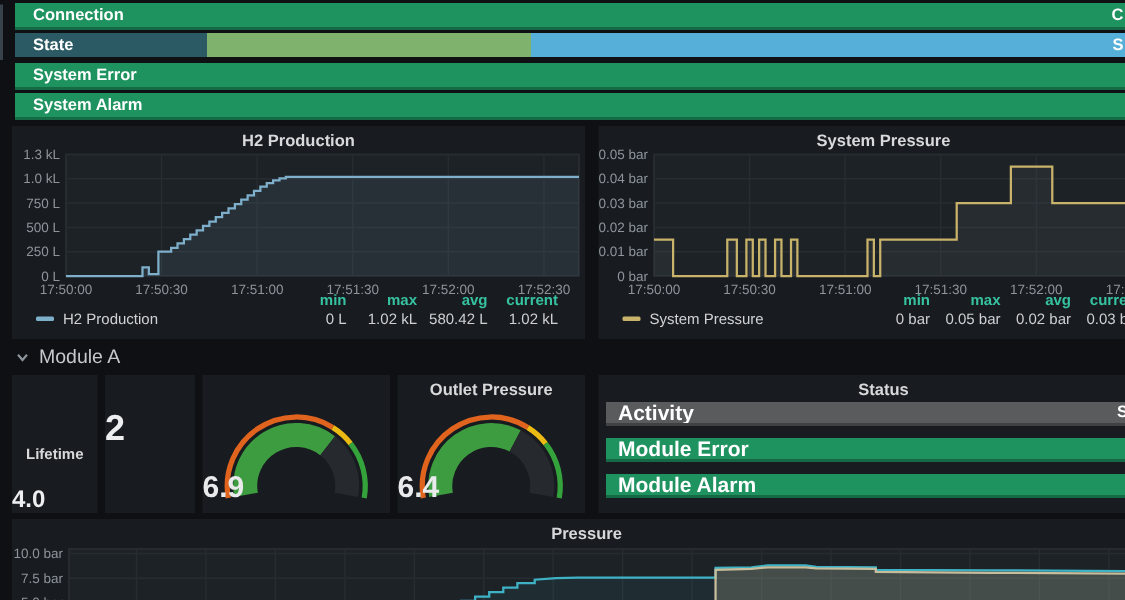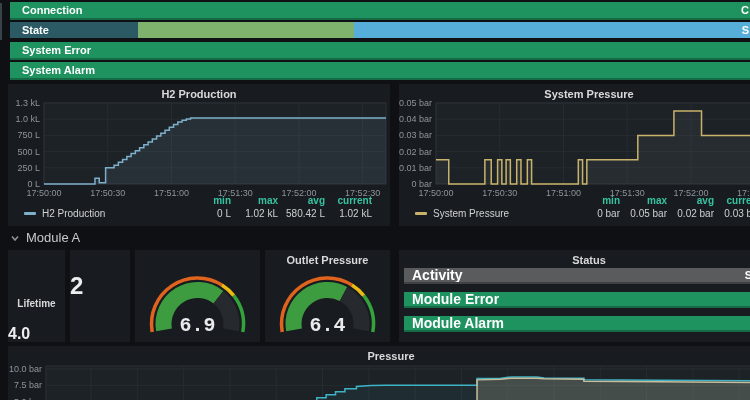--- a/index.html
+++ b/index.html
@@ -40,21 +40,21 @@
   #panel-cycles   { left:70px;  top:250px; width:60px;  height:92px; }
   #panel-gauge-0  { left:135px; top:250px; width:125px; height:92px; }
   #panel-gauge-1  { left:265px; top:250px; width:125px; height:92px; }
   #panel-mstatus  { left:399px; top:250px; width:380px; height:92px; }
   .ptitle-sm { text-align:center; padding-top:4px; font-size:10px; font-weight:bold; color:#d8d9da;margin-top:44px; }
   .big-val { text-align:left; color:#eceef0; font-weight:bold; }
   #panel-lifetime .v1 { font-size:16px; margin-top:16px; }
   #panel-lifetime .v2 { font-size:20px; margin-top:12px; }
   #panel-cycles .v1 { font-size:24px; margin-top:22px; }
   .gauge-svg { position:absolute; left:0; top:0; }
-  .gauge-value { position:absolute; left:0; right:0; bottom:5px; text-align:center; font-size:20px; font-weight:bold; color:#e9eaeb;font-family:Liberation Mono, monospace; }
+  .gauge-value { position:absolute; left:0; right:0; bottom:5px; font-size:20px; font-weight:bold; color:#e9eaeb; }
 
   .mrow { position:absolute; left:5px; width:375px; height:16px; border-bottom:2px solid rgba(0,0,0,0.28); overflow:hidden; }
   .mrow-label { position:absolute; left:8px; line-height:15px; font-size:14px; font-weight:bold; color:#fff; }
   .mrow-value { position:absolute; right:27px; line-height:15px; font-size:11px; font-weight:bold; color:#fff; }
 </style>
 </head>
 <body>
 
 <div id="app">
   <div class="gutter-strip"></div>

